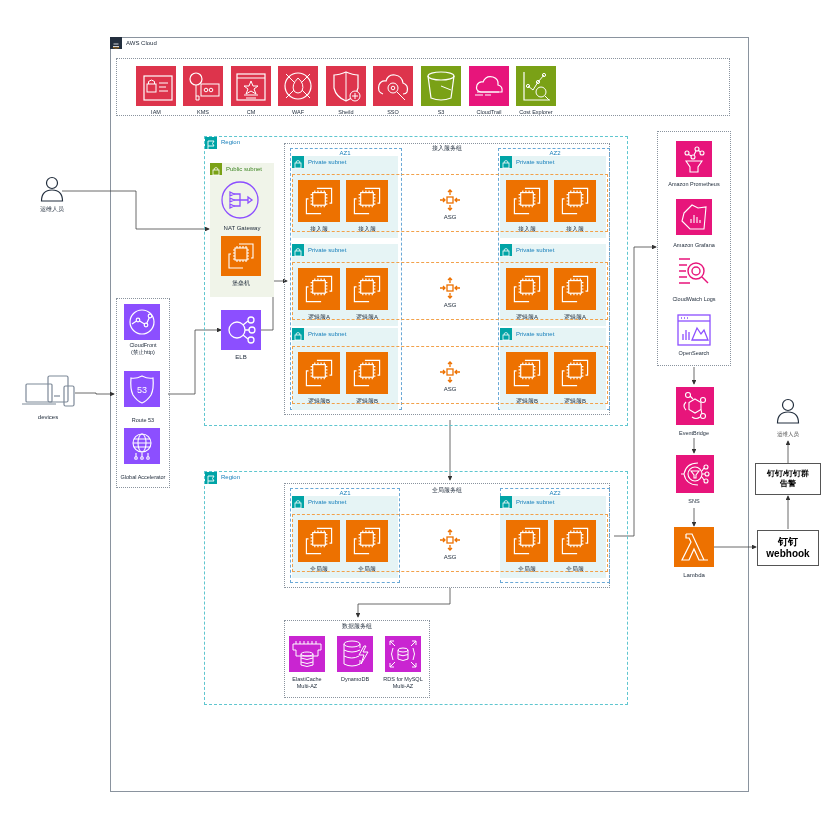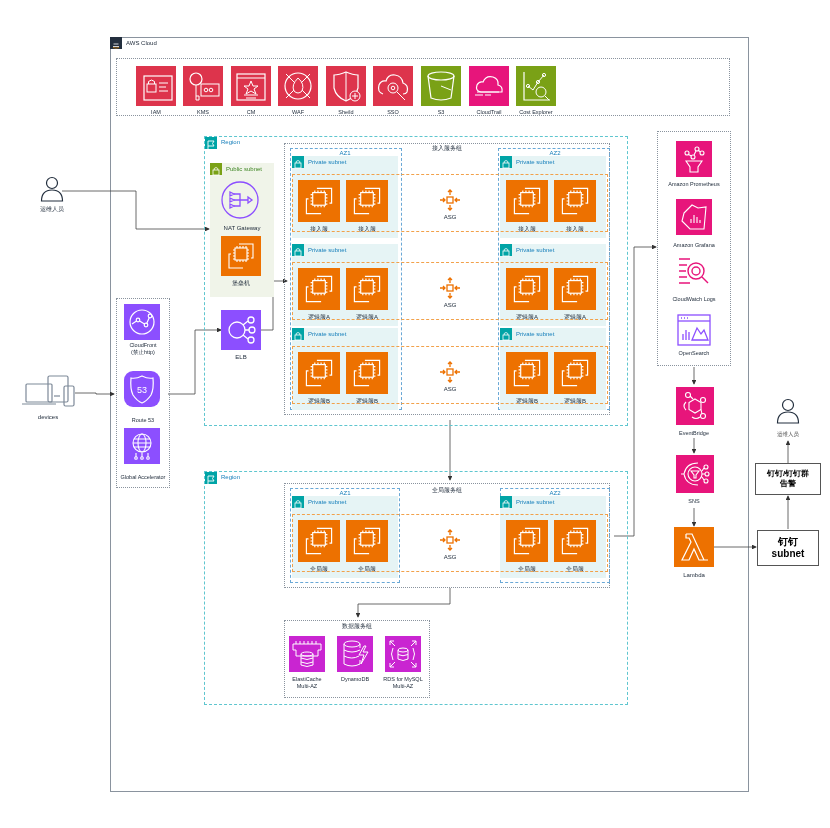--- a/index.html
+++ b/index.html
@@ -149,21 +149,21 @@
         <circle cx="18" cy="18" r="12"></circle>
         <path d="M8 20 L14 16 L22 21 L26 12"></path>
         <circle cx="14" cy="16" r="1.8" fill="#8c4fff"></circle>
         <circle cx="22" cy="21" r="1.8" fill="#8c4fff"></circle>
         <circle cx="26" cy="12" r="1.8" fill="#8c4fff"></circle>
       </g>
     </svg>
 </div>
 <div class="lbl lbl-sm" style="left:114px;top:342px;width:58px;white-space:pre-line;">CloudFront
 (禁止http)</div>
-<div class="icon" style="left:124px;top:371px;background:#8c4fff;border-radius:9px;">
+<div class="icon" style="left:124px;top:371px;background:#8c4fff;">
   <svg viewBox="0 0 36 36">
       <path d="M18 5 Q24 8 29 7 Q30 18 27 24 Q23 30 18 32 Q13 30 9 24 Q6 18 7 7 Q12 8 18 5 Z" fill="none" stroke="#fff" stroke-width="1.2"></path>
       <text x="18" y="22" font-size="9" fill="#fff" text-anchor="middle" font-family="Liberation Sans, sans-serif">53</text>
     </svg>
 </div>
 <div class="lbl lbl-sm" style="left:114px;top:417px;width:58px;">Route 53</div>
 <div class="icon" style="left:124px;top:428px;background:#8c4fff;">
   <svg viewBox="0 0 36 36">
       <g fill="none" stroke="#fff" stroke-width="1.1">
         <circle cx="18" cy="15" r="9"></circle>
@@ -624,21 +624,21 @@
 <div class="lbl lbl-sm" style="left:666px;top:498px;width:56px;">SNS</div>
 <div class="icon" style="left:674px;top:527px;width:40px;height:40px;background:#ed7100;">
   <svg viewBox="0 0 40 40">
       <path d="M12 7 H18 L30 33 H34 M12 7 V11 H15 L17 15 L8 33 H15 L20 22 L25 33 H30" fill="none" stroke="#fff" stroke-width="1.2"></path>
     </svg>
 </div>
 <div class="lbl" style="left:666px;top:572px;width:56px;">Lambda</div>
 
 <div class="wbox" style="left:757px;top:530px;width:62px;height:36px;flex-direction:column;font-size:10px;line-height:12px;">
   <span>钉钉</span>
-  <span>subnet</span>
+  <span>webhook</span>
 </div>
 <div class="wbox" style="left:755px;top:463px;width:66px;height:32px;flex-direction:column;font-size:8px;line-height:10px;">
   <span>钉钉/钉钉群</span>
   <span>告警</span>
 </div>
 <div class="abs" style="left:776px;top:398px;width:24px;height:26px;">
   <svg width="24" height="26" viewBox="0 0 24 26">
       <circle cx="12" cy="7" r="5.5" fill="none" stroke="#232f3e" stroke-width="1.2"></circle>
       <path d="M1.5 25 Q1.5 14 12 14 Q22.5 14 22.5 25 Z" fill="none" stroke="#232f3e" stroke-width="1.2"></path>
     </svg>

